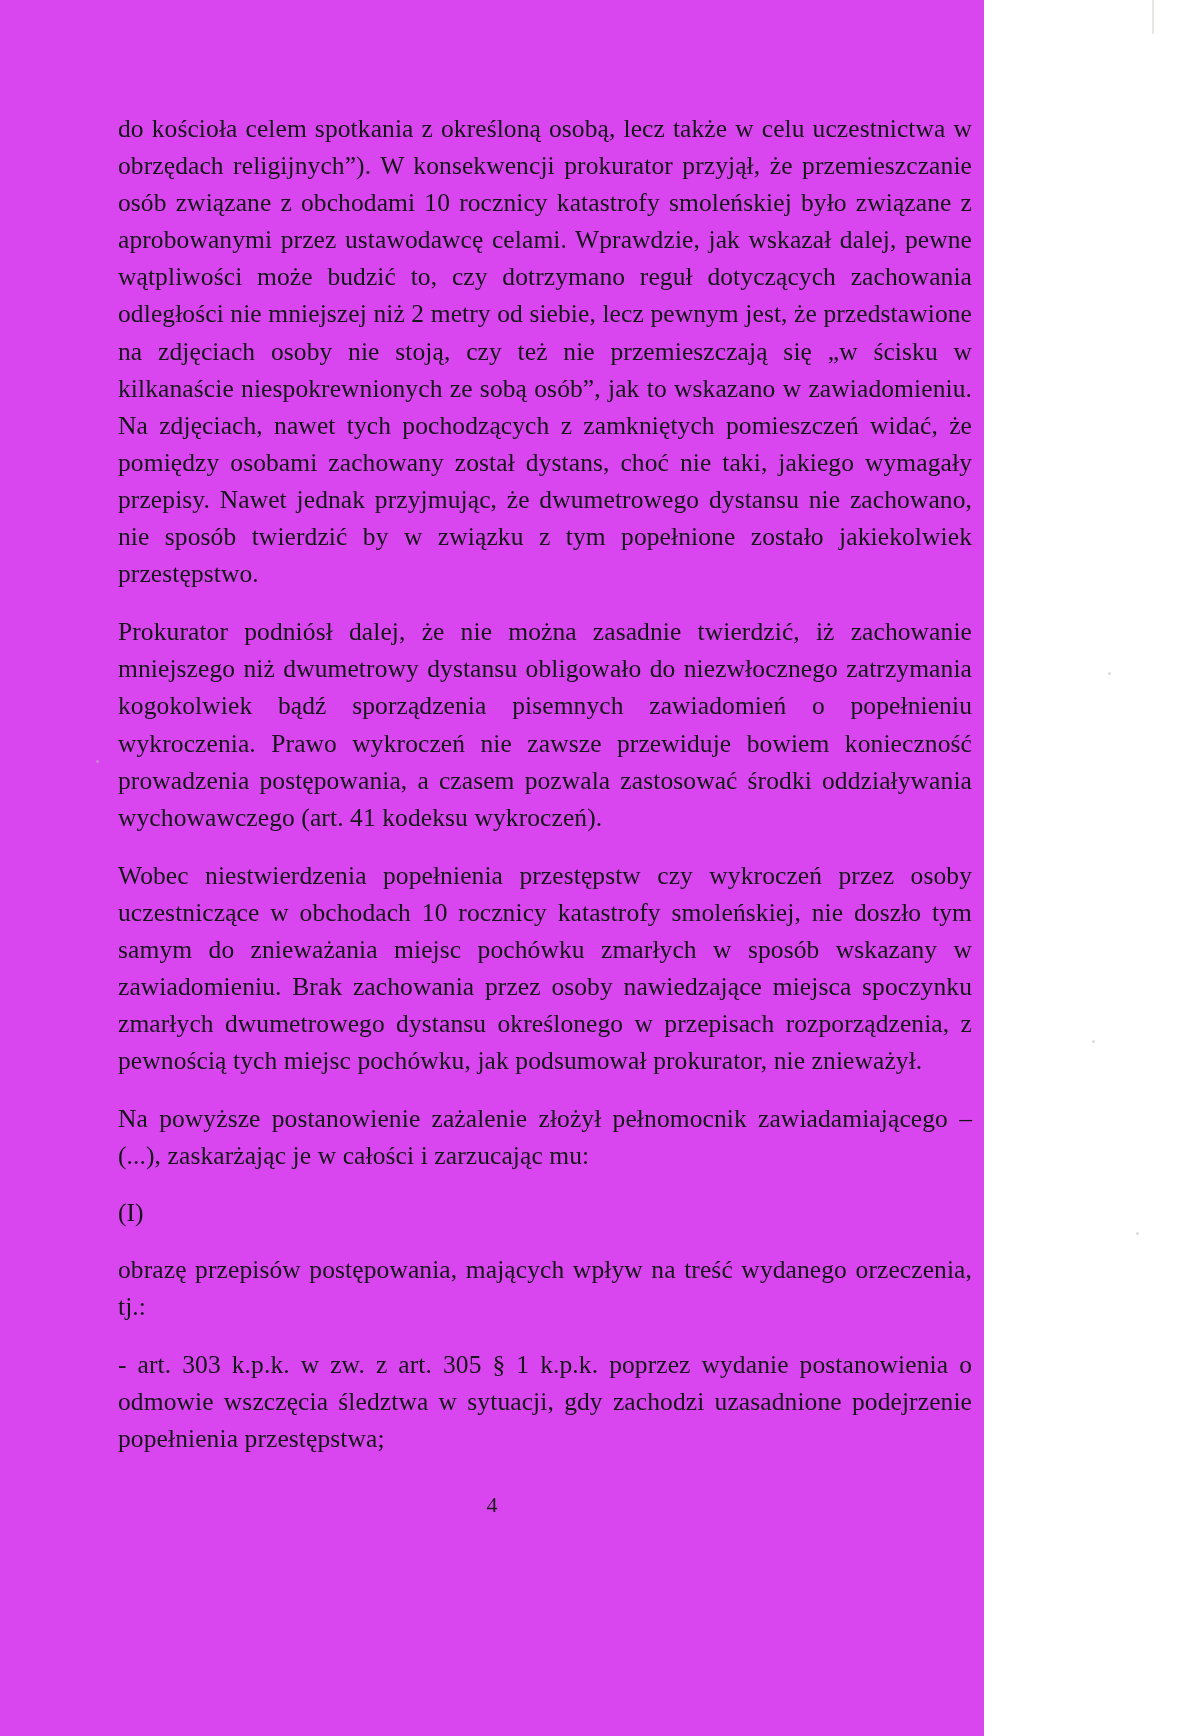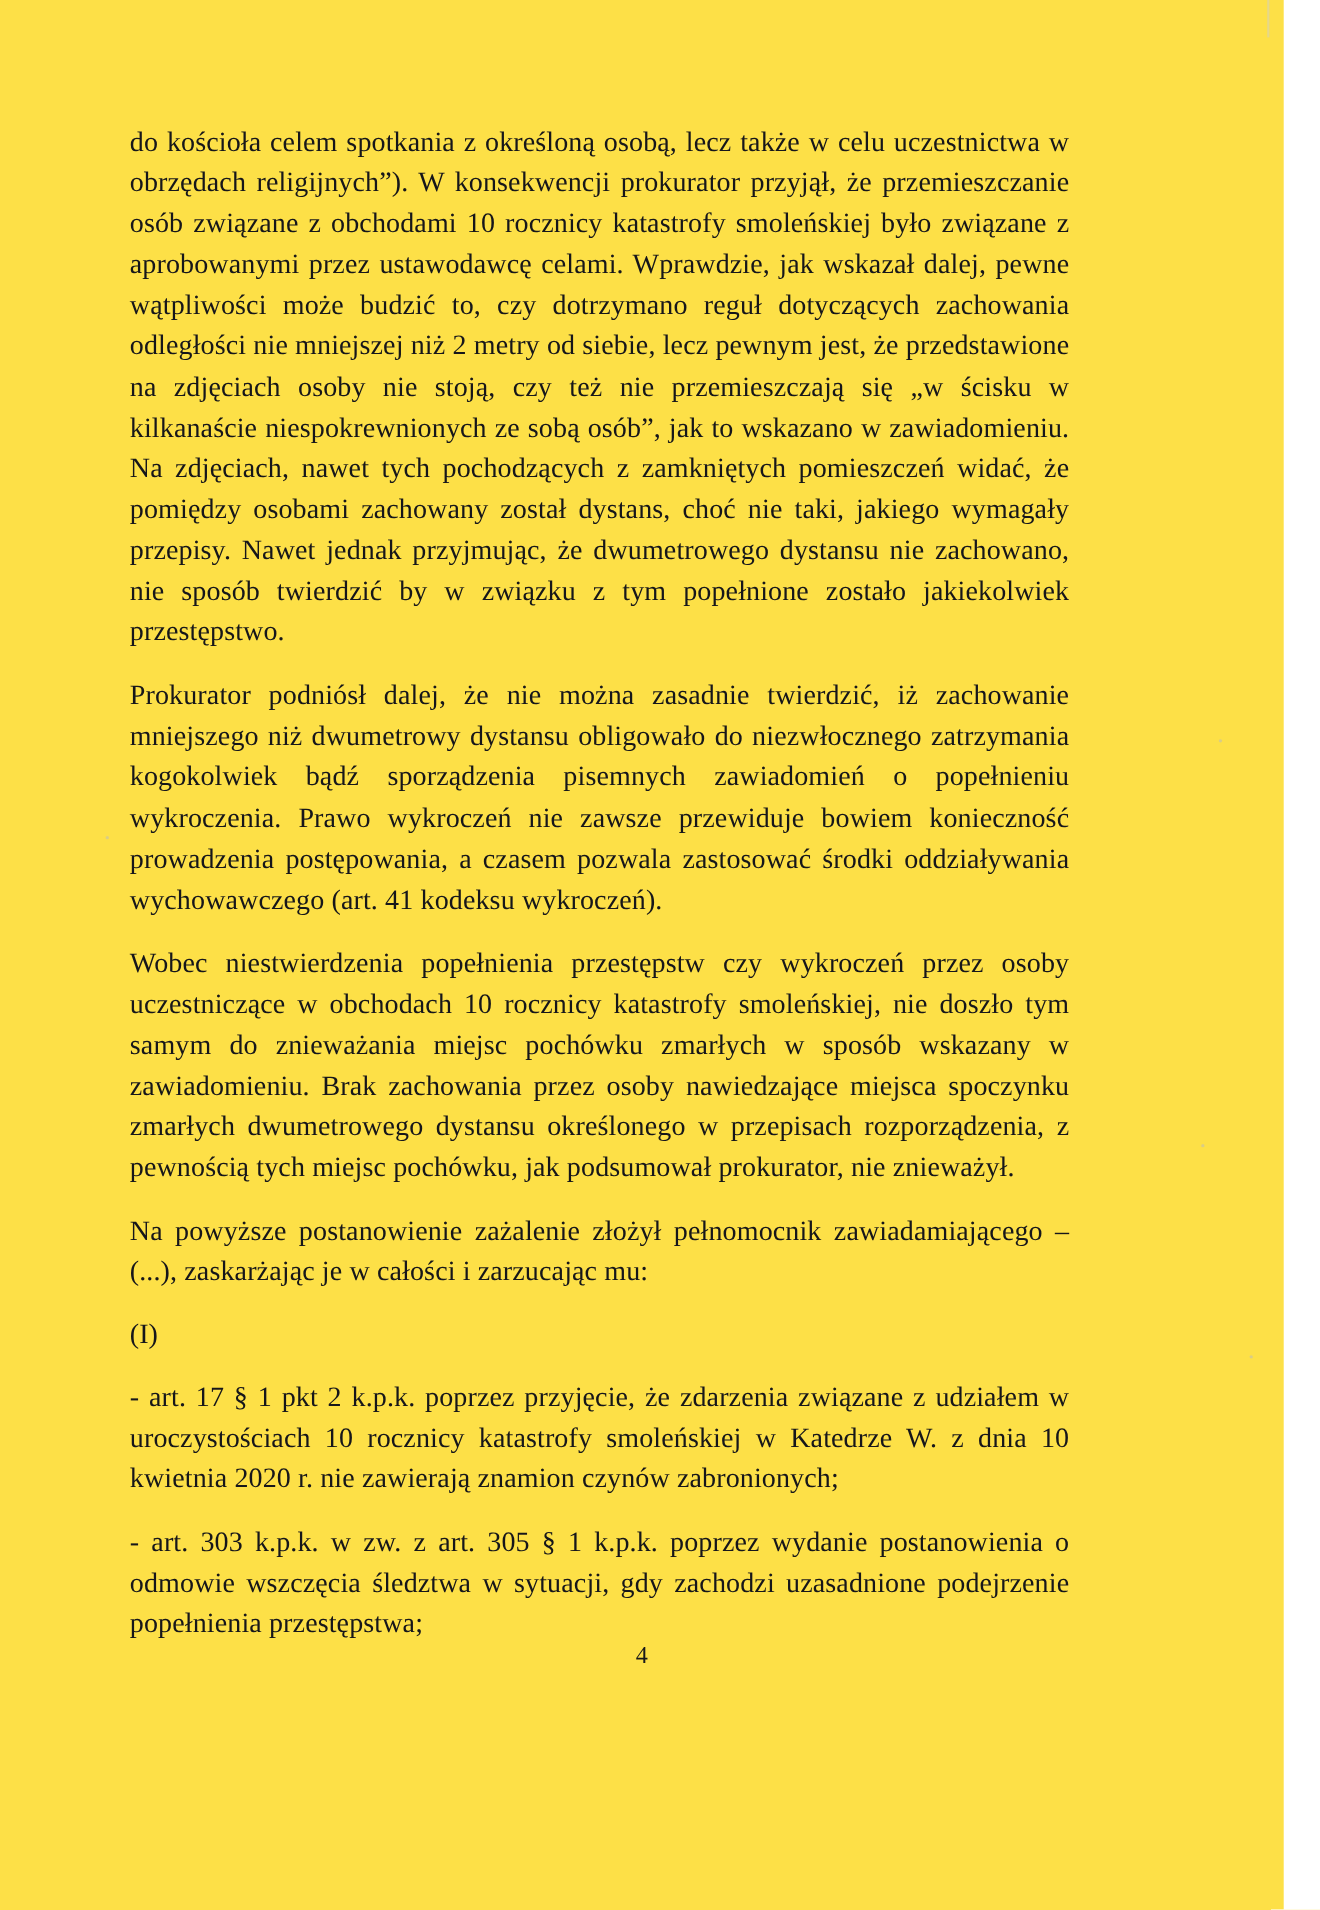--- a/index.html
+++ b/index.html
@@ -12,23 +12,23 @@
     height: 1736px;
     position: relative;
     font-family: "Liberation Serif", serif;
     color: #16161a;
     overflow: hidden;
   }
   .page {
     position: absolute;
     top: 0;
     left: 0;
-    width: 1167px;
+    width: 984px;
     height: 1736px;
-    background: #fde047;
+    background: #d946ef;
   }
   .content {
     position: absolute;
     left: 118px;
     top: 110px;
     width: 854px;
   }
   p.para {
     margin: 0 0 21px 0;
     font-size: 25.5px;
@@ -89,22 +89,22 @@
     <p class="para">do kościoła celem spotkania z określoną osobą, lecz także w celu uczestnictwa w obrzędach religijnych”). W konsekwencji prokurator przyjął, że przemieszczanie osób związane z obchodami 10 rocznicy katastrofy smoleńskiej było związane z aprobowanymi przez ustawodawcę celami. Wprawdzie, jak wskazał dalej, pewne wątpliwości może budzić to, czy dotrzymano reguł dotyczących zachowania odległości nie mniejszej niż 2 metry od siebie, lecz pewnym jest, że przedstawione na zdjęciach osoby nie stoją, czy też nie przemieszczają się „w ścisku w kilkanaście niespokrewnionych ze sobą osób”, jak to wskazano w zawiadomieniu. Na zdjęciach, nawet tych pochodzących z zamkniętych pomieszczeń widać, że pomiędzy osobami zachowany został dystans, choć nie taki, jakiego wymagały przepisy. Nawet jednak przyjmując, że dwumetrowego dystansu nie zachowano, nie sposób twierdzić by w związku z tym popełnione zostało jakiekolwiek przestępstwo.</p>
 
     <p class="para">Prokurator podniósł dalej, że nie można zasadnie twierdzić, iż zachowanie mniejszego niż dwumetrowy dystansu obligowało do niezwłocznego zatrzymania kogokolwiek bądź sporządzenia pisemnych zawiadomień o popełnieniu wykroczenia. Prawo wykroczeń nie zawsze przewiduje bowiem konieczność prowadzenia postępowania, a czasem pozwala zastosować środki oddziaływania wychowawczego (art. 41 kodeksu wykroczeń).</p>
 
     <p class="para">Wobec niestwierdzenia popełnienia przestępstw czy wykroczeń przez osoby uczestniczące w obchodach 10 rocznicy katastrofy smoleńskiej, nie doszło tym samym do znieważania miejsc pochówku zmarłych w sposób wskazany w zawiadomieniu. Brak zachowania przez osoby nawiedzające miejsca spoczynku zmarłych dwumetrowego dystansu określonego w przepisach rozporządzenia, z pewnością tych miejsc pochówku, jak podsumował prokurator, nie znieważył.</p>
 
     <p class="para tight">Na powyższe postanowienie zażalenie złożył pełnomocnik zawiadamiającego – (...), zaskarżając je w całości i zarzucając mu:</p>
 
     <p class="roman">(I)</p>
 
+    <p class="para">obrazę przepisów postępowania, mających wpływ na treść wydanego orzeczenia, tj.:</p>
 
-    <p class="para">- art. 17 § 1 pkt 2 k.p.k. poprzez przyjęcie, że zdarzenia związane z udziałem w uroczystościach 10 rocznicy katastrofy smoleńskiej w Katedrze W. z dnia 10 kwietnia 2020 r. nie zawierają znamion czynów zabronionych;</p>
 
     <p class="para">- art. 303 k.p.k. w zw. z art. 305 § 1 k.p.k. poprzez wydanie postanowienia o odmowie wszczęcia śledztwa w sytuacji, gdy zachodzi uzasadnione podejrzenie popełnienia przestępstwa;</p>
 
   </div>
 
   <div class="page-number">4</div>
 
 </div>
 
 </body></html>

